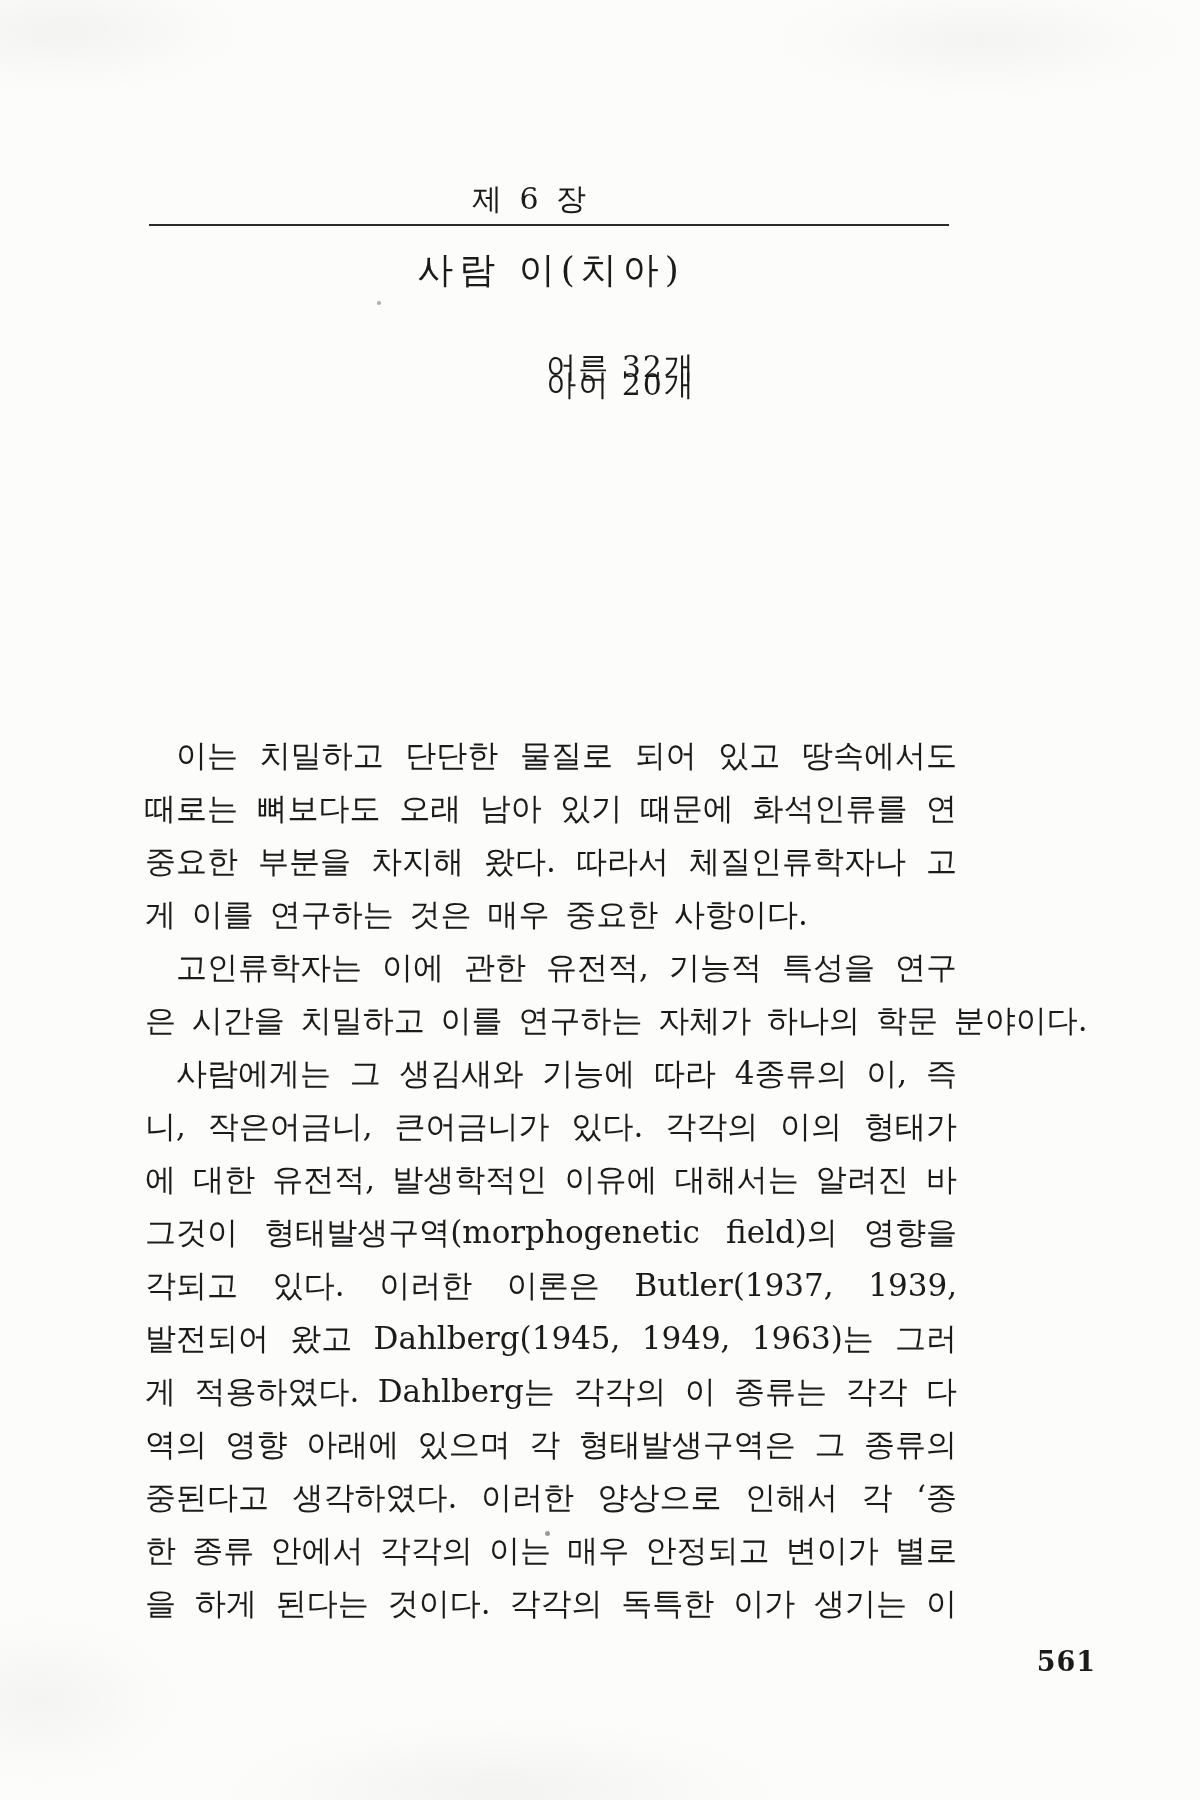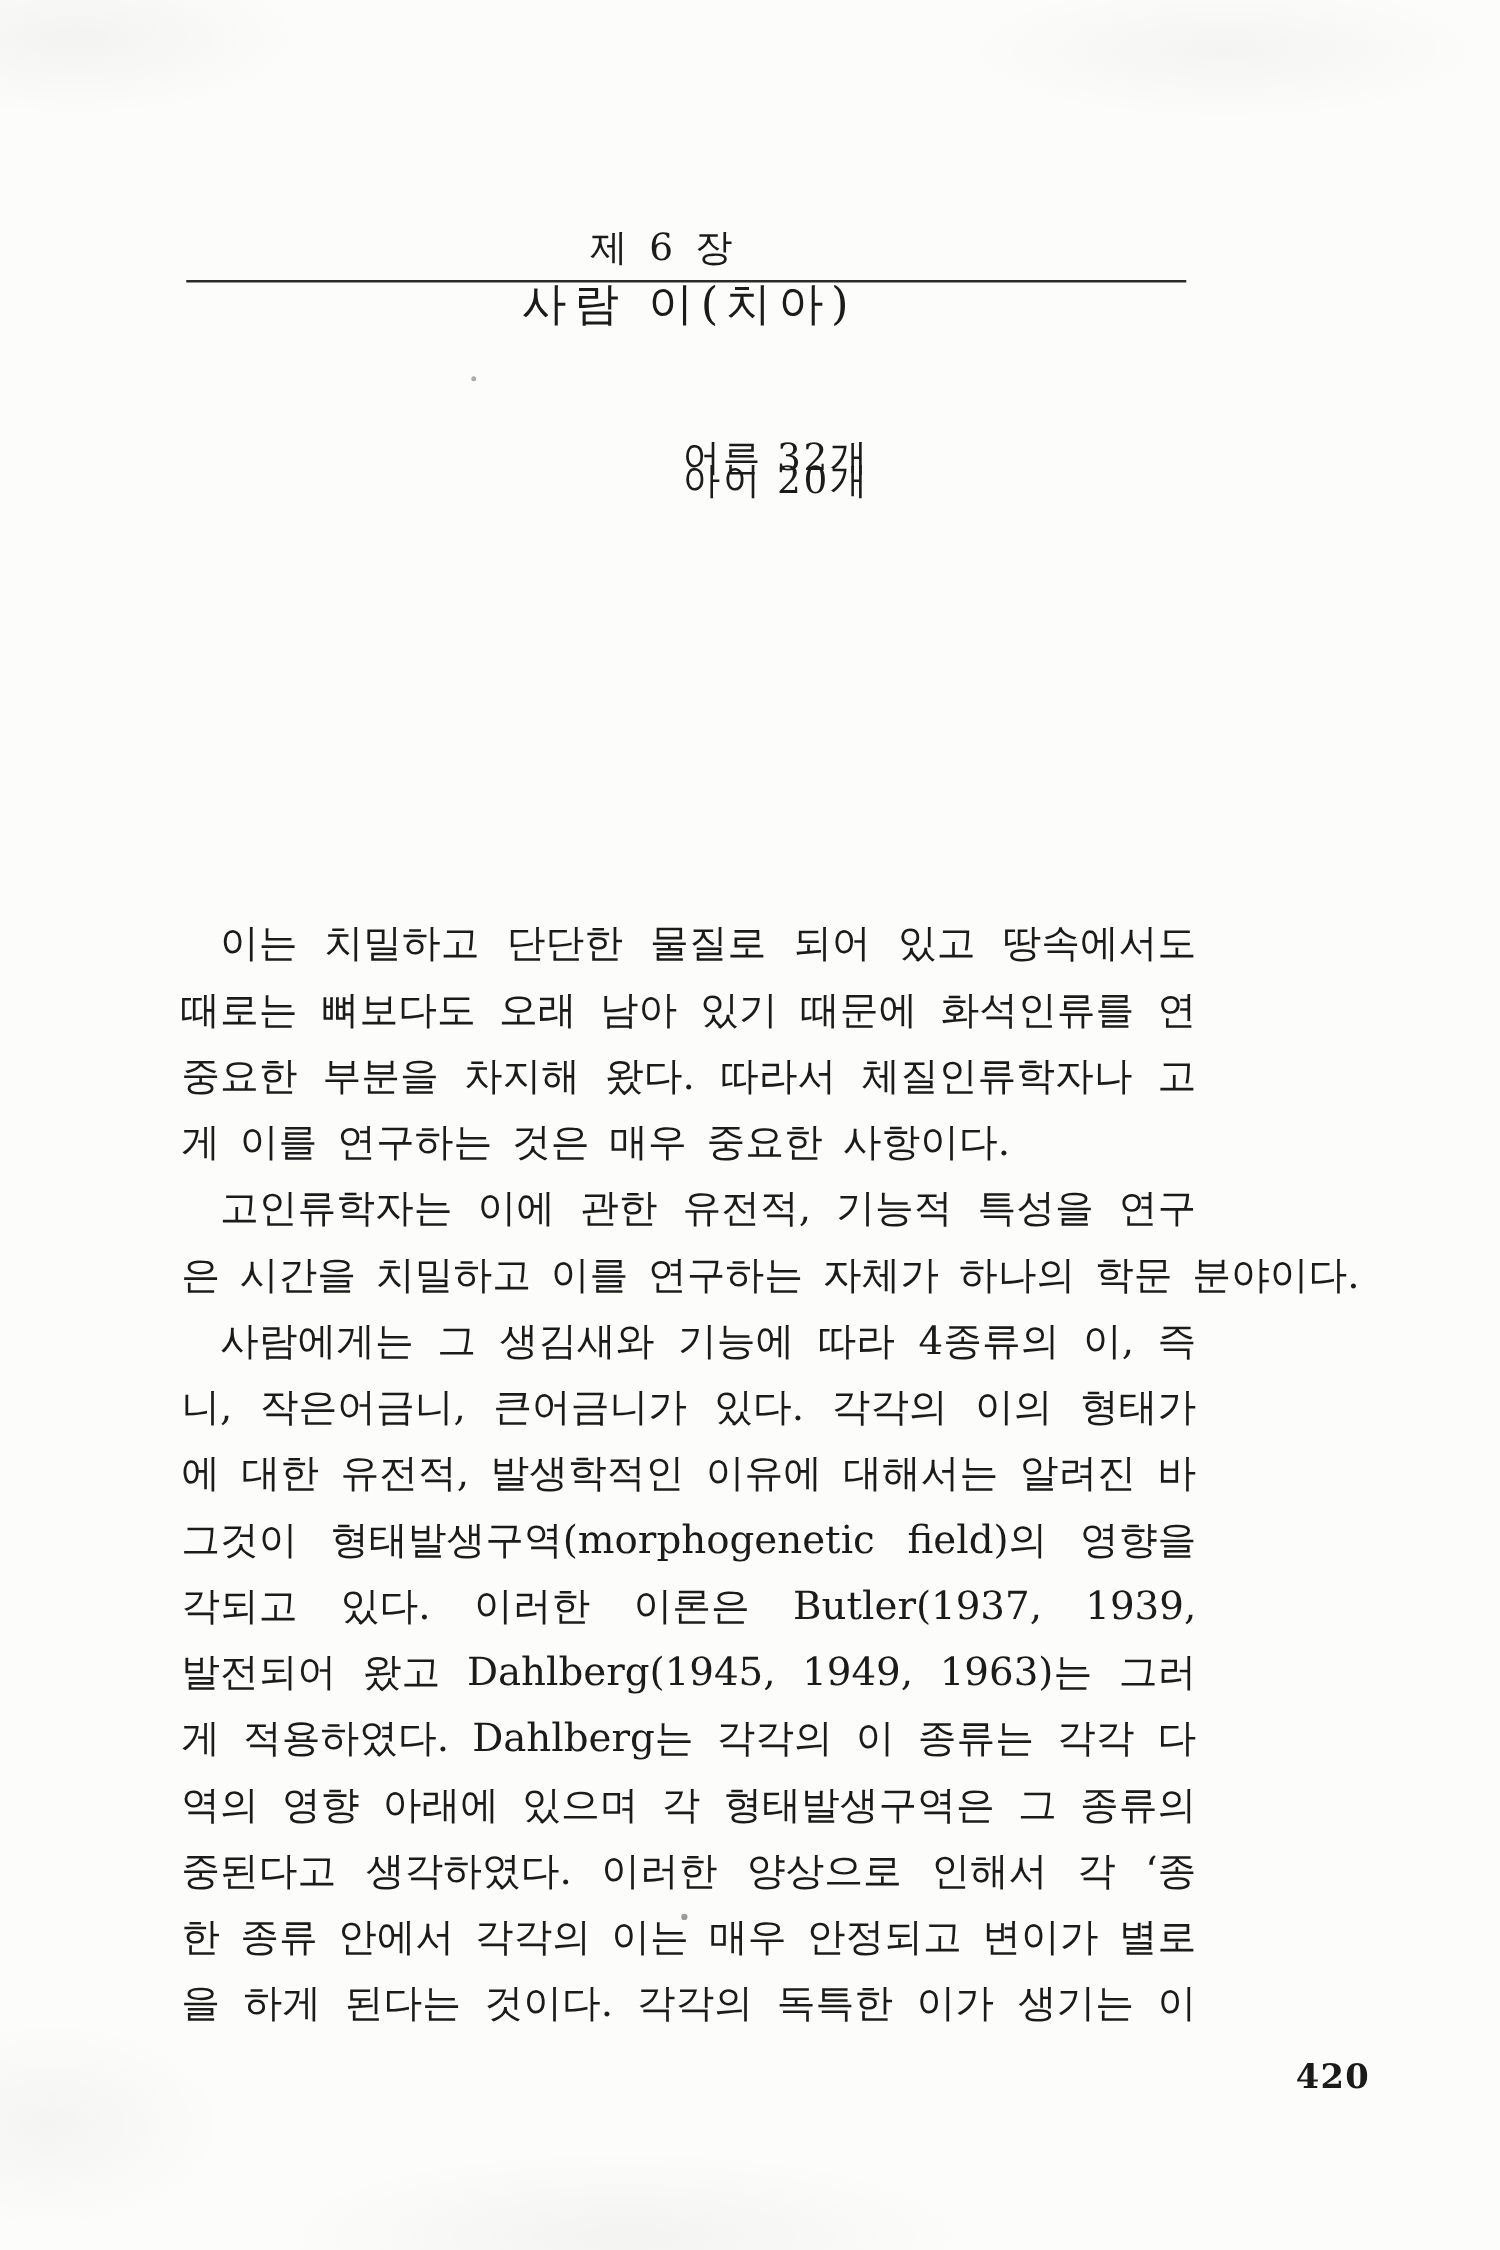--- a/index.html
+++ b/index.html
@@ -44,21 +44,21 @@
   .chapter-rule {
     position: absolute;
     top: 224px;
     left: 4px;
     width: 800px;
     height: 2px;
     background: #2b2b2b;
   }
   .page-title {
     position: absolute;
-    top: 224px;
+    top: 250px;
     left: 0;
     width: 100%;
     font-size: 36px;
     line-height: 40px;
     letter-spacing: 6px;
     white-space: nowrap;
   }
   .count-line {
     position: absolute;
     left: 0;
@@ -142,18 +142,18 @@
     <div class="line jl">그것이 형태발생구역(morphogenetic field)의 영향을 받을 것으로 생</div>
     <div class="line jl">각되고 있다. 이러한 이론은 Butler(1937, 1939, 1961, 1963)에 의해</div>
     <div class="line jl">발전되어 왔고 Dahlberg(1945, 1949, 1963)는 그러한 이론을 사람에</div>
     <div class="line jl">게 적용하였다. Dahlberg는 각각의 이 종류는 각각 다른 형태발생구</div>
     <div class="line jl">역의 영향 아래에 있으며 각 형태발생구역은 그 종류의 이에만 집</div>
     <div class="line jl">중된다고 생각하였다. 이러한 양상으로 인해서 각 ‘종류’가 생기며</div>
     <div class="line jl">한 종류 안에서 각각의 이는 매우 안정되고 변이가 별로 없는 모양</div>
     <div class="line jl">을 하게 된다는 것이다. 각각의 독특한 이가 생기는 이유가 무엇이</div>
   </div>
 
-  <div class="page-number">420</div>
+  <div class="page-number">561</div>
 
   <div class="speck s1"></div>
   <div class="speck s2"></div>
 
 </div>
 
 </body></html>

